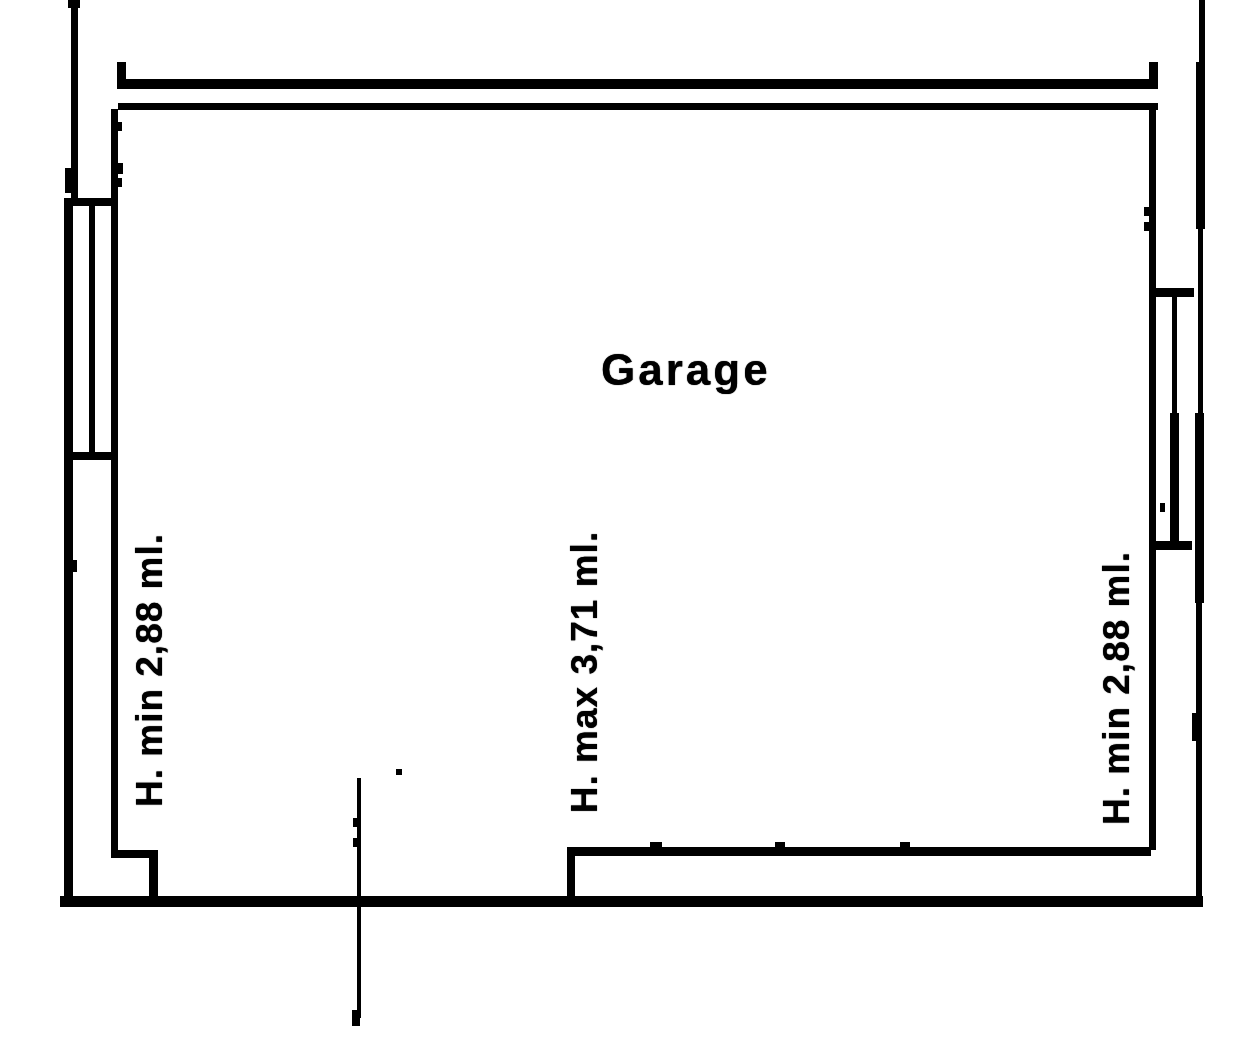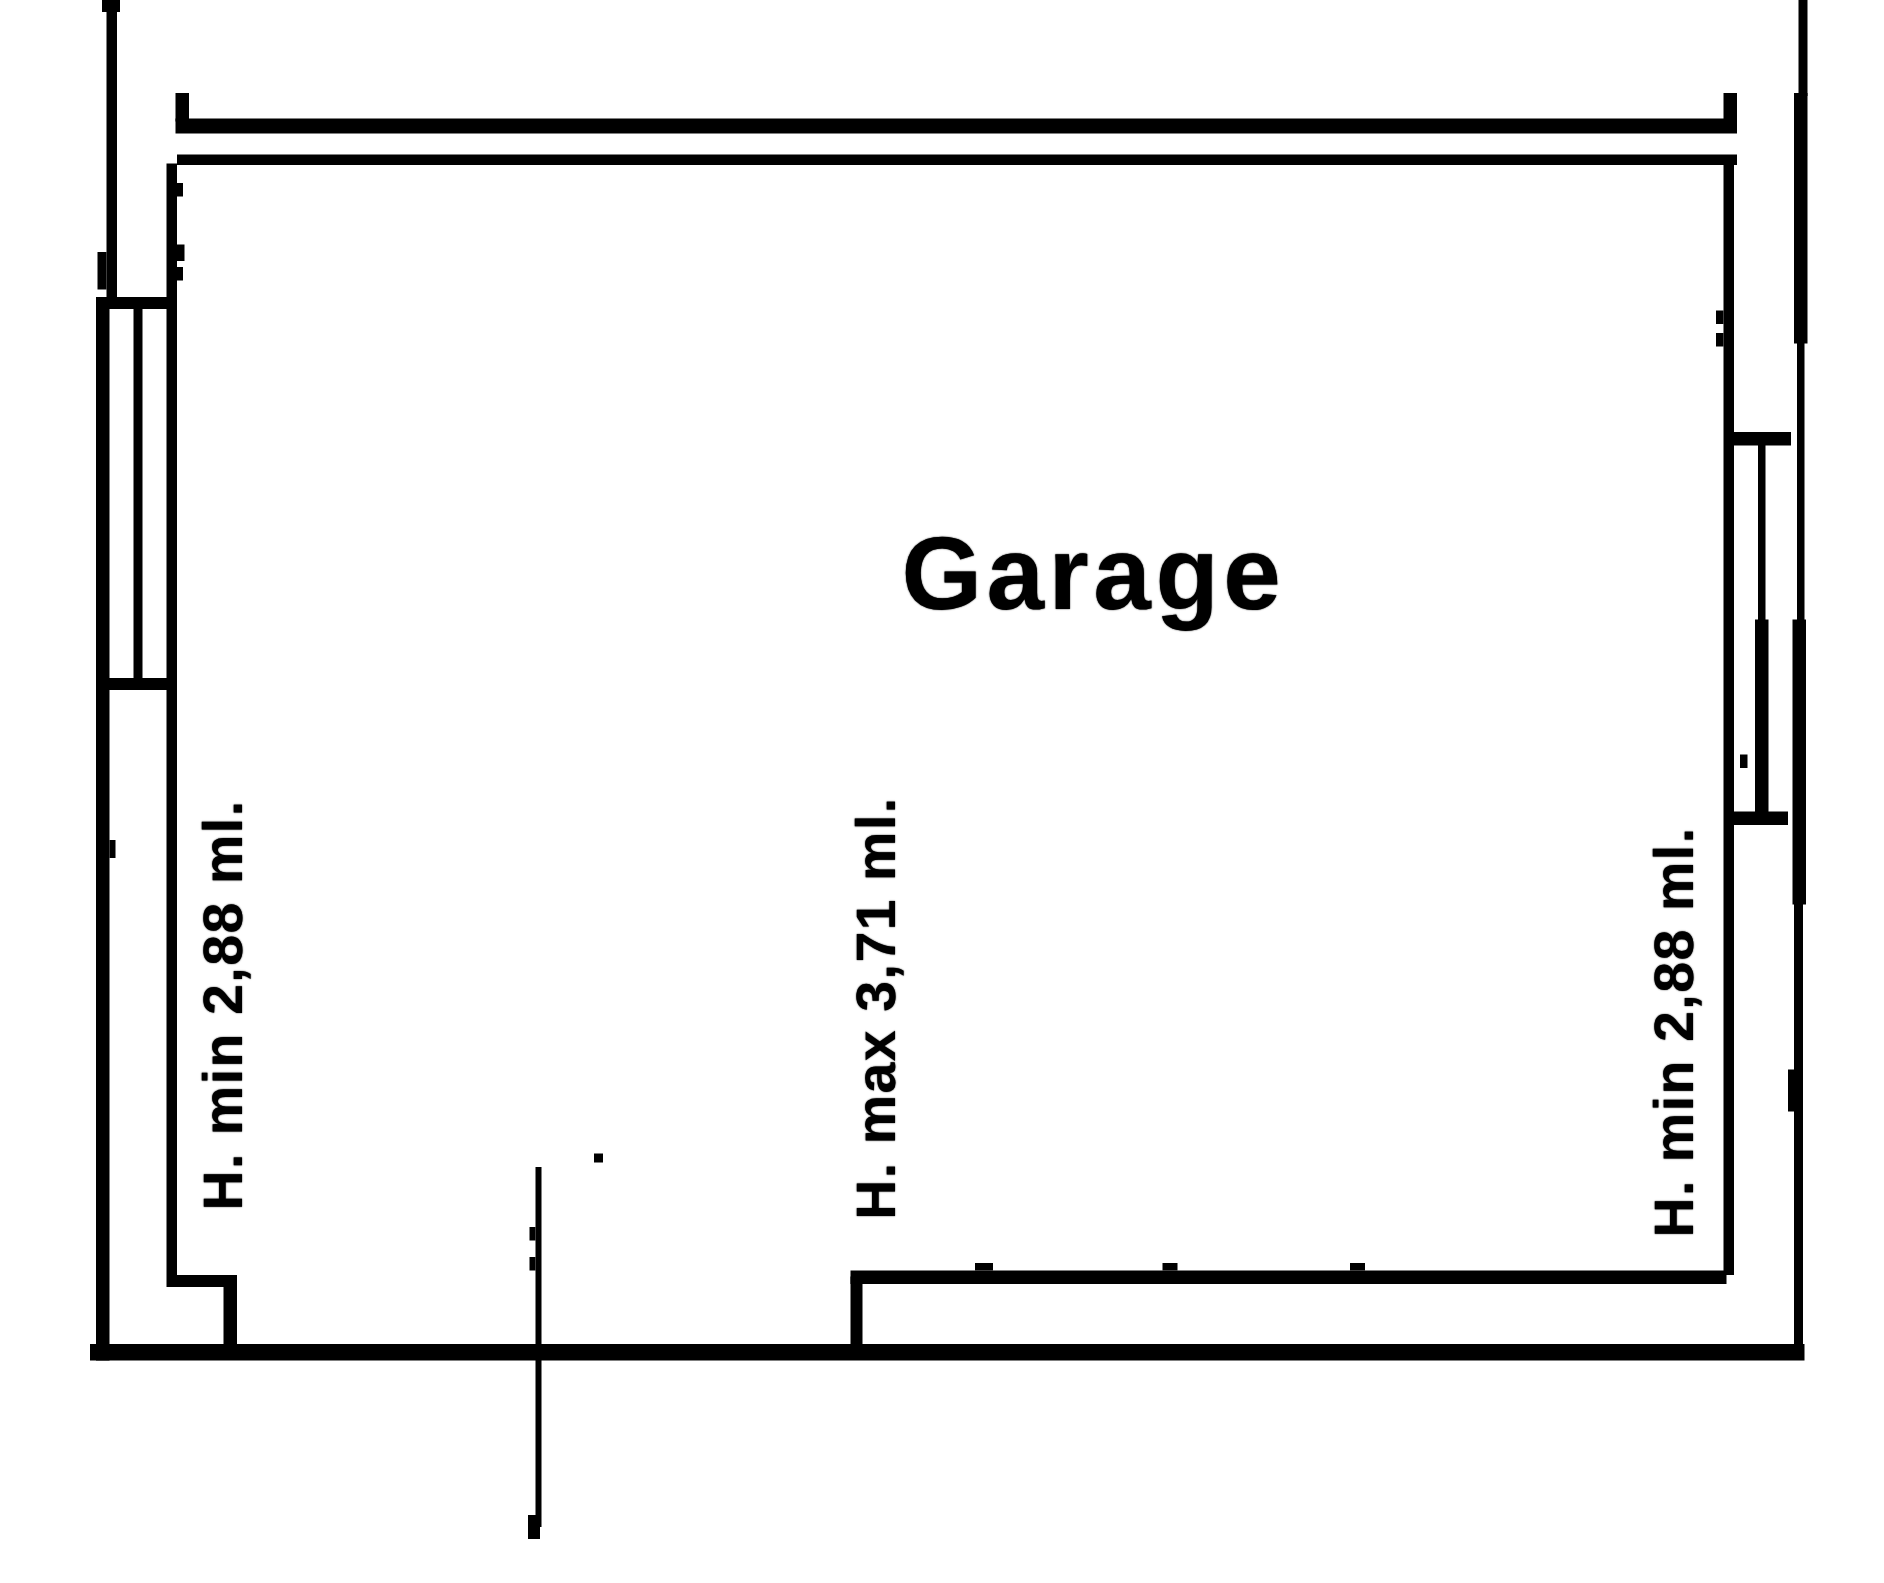--- a/index.html
+++ b/index.html
@@ -23,21 +23,21 @@
   }
   
   .tk {
     position: absolute;
     background: var(--line, #000000);
   }
   .room-label {
     position: absolute;
     left: 601px;
     top: 348px;
-    font-size: 69px;
+    font-size: 44px;
     font-weight: bold;
     letter-spacing: 3px;
     line-height: 1;
     white-space: nowrap;
     text-shadow: 0 0 1px var(--line, #000000);
   }
   .vlabel {
     position: absolute;
     white-space: nowrap;
     font-size: 37px;

